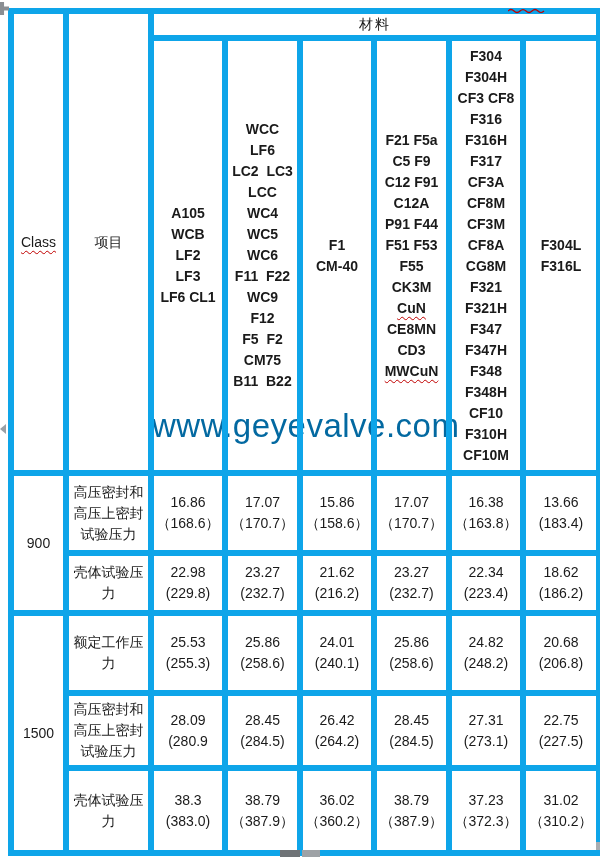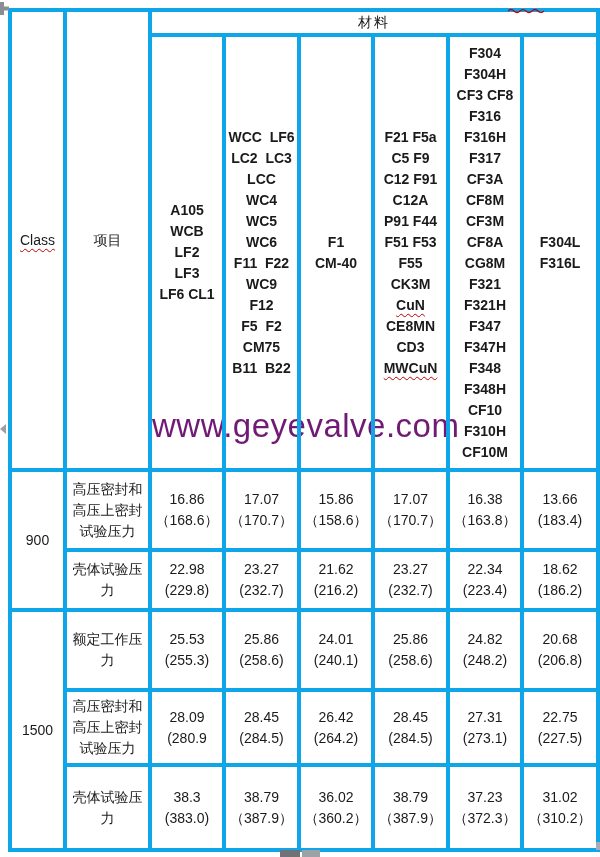--- a/index.html
+++ b/index.html
@@ -13,36 +13,36 @@
   }
   .page { position: absolute; inset: 0; }
 
   
   .watermark {
     position: absolute;
     left: 152px; top: 407px;
     z-index: 1;
     font-size: 33px;
     letter-spacing: 0.5px;
-    color: #701a75;
+    color: #0369a1;
     white-space: nowrap;
   }
 
   table.doc-table {
     position: absolute;
     left: 8px; top: 8px;
     z-index: 2;
     width: 589px;
     border-collapse: collapse;
     table-layout: fixed;
     background: transparent;
     border: 2px solid #000;
   }
   .doc-table td {
-    border: 4px solid #0ea5e9;
+    border: 6px solid #0ea5e9;
     text-align: center;
     vertical-align: middle;
     font-size: 14px;
     padding: 0 2px;
     background: transparent;
     line-height: 21px;
   }
   tr.section-start td { border-top: 2px solid #000; }
 
   .hdr-material { font-size: 15px; line-height: 18px; letter-spacing: 2px; }

